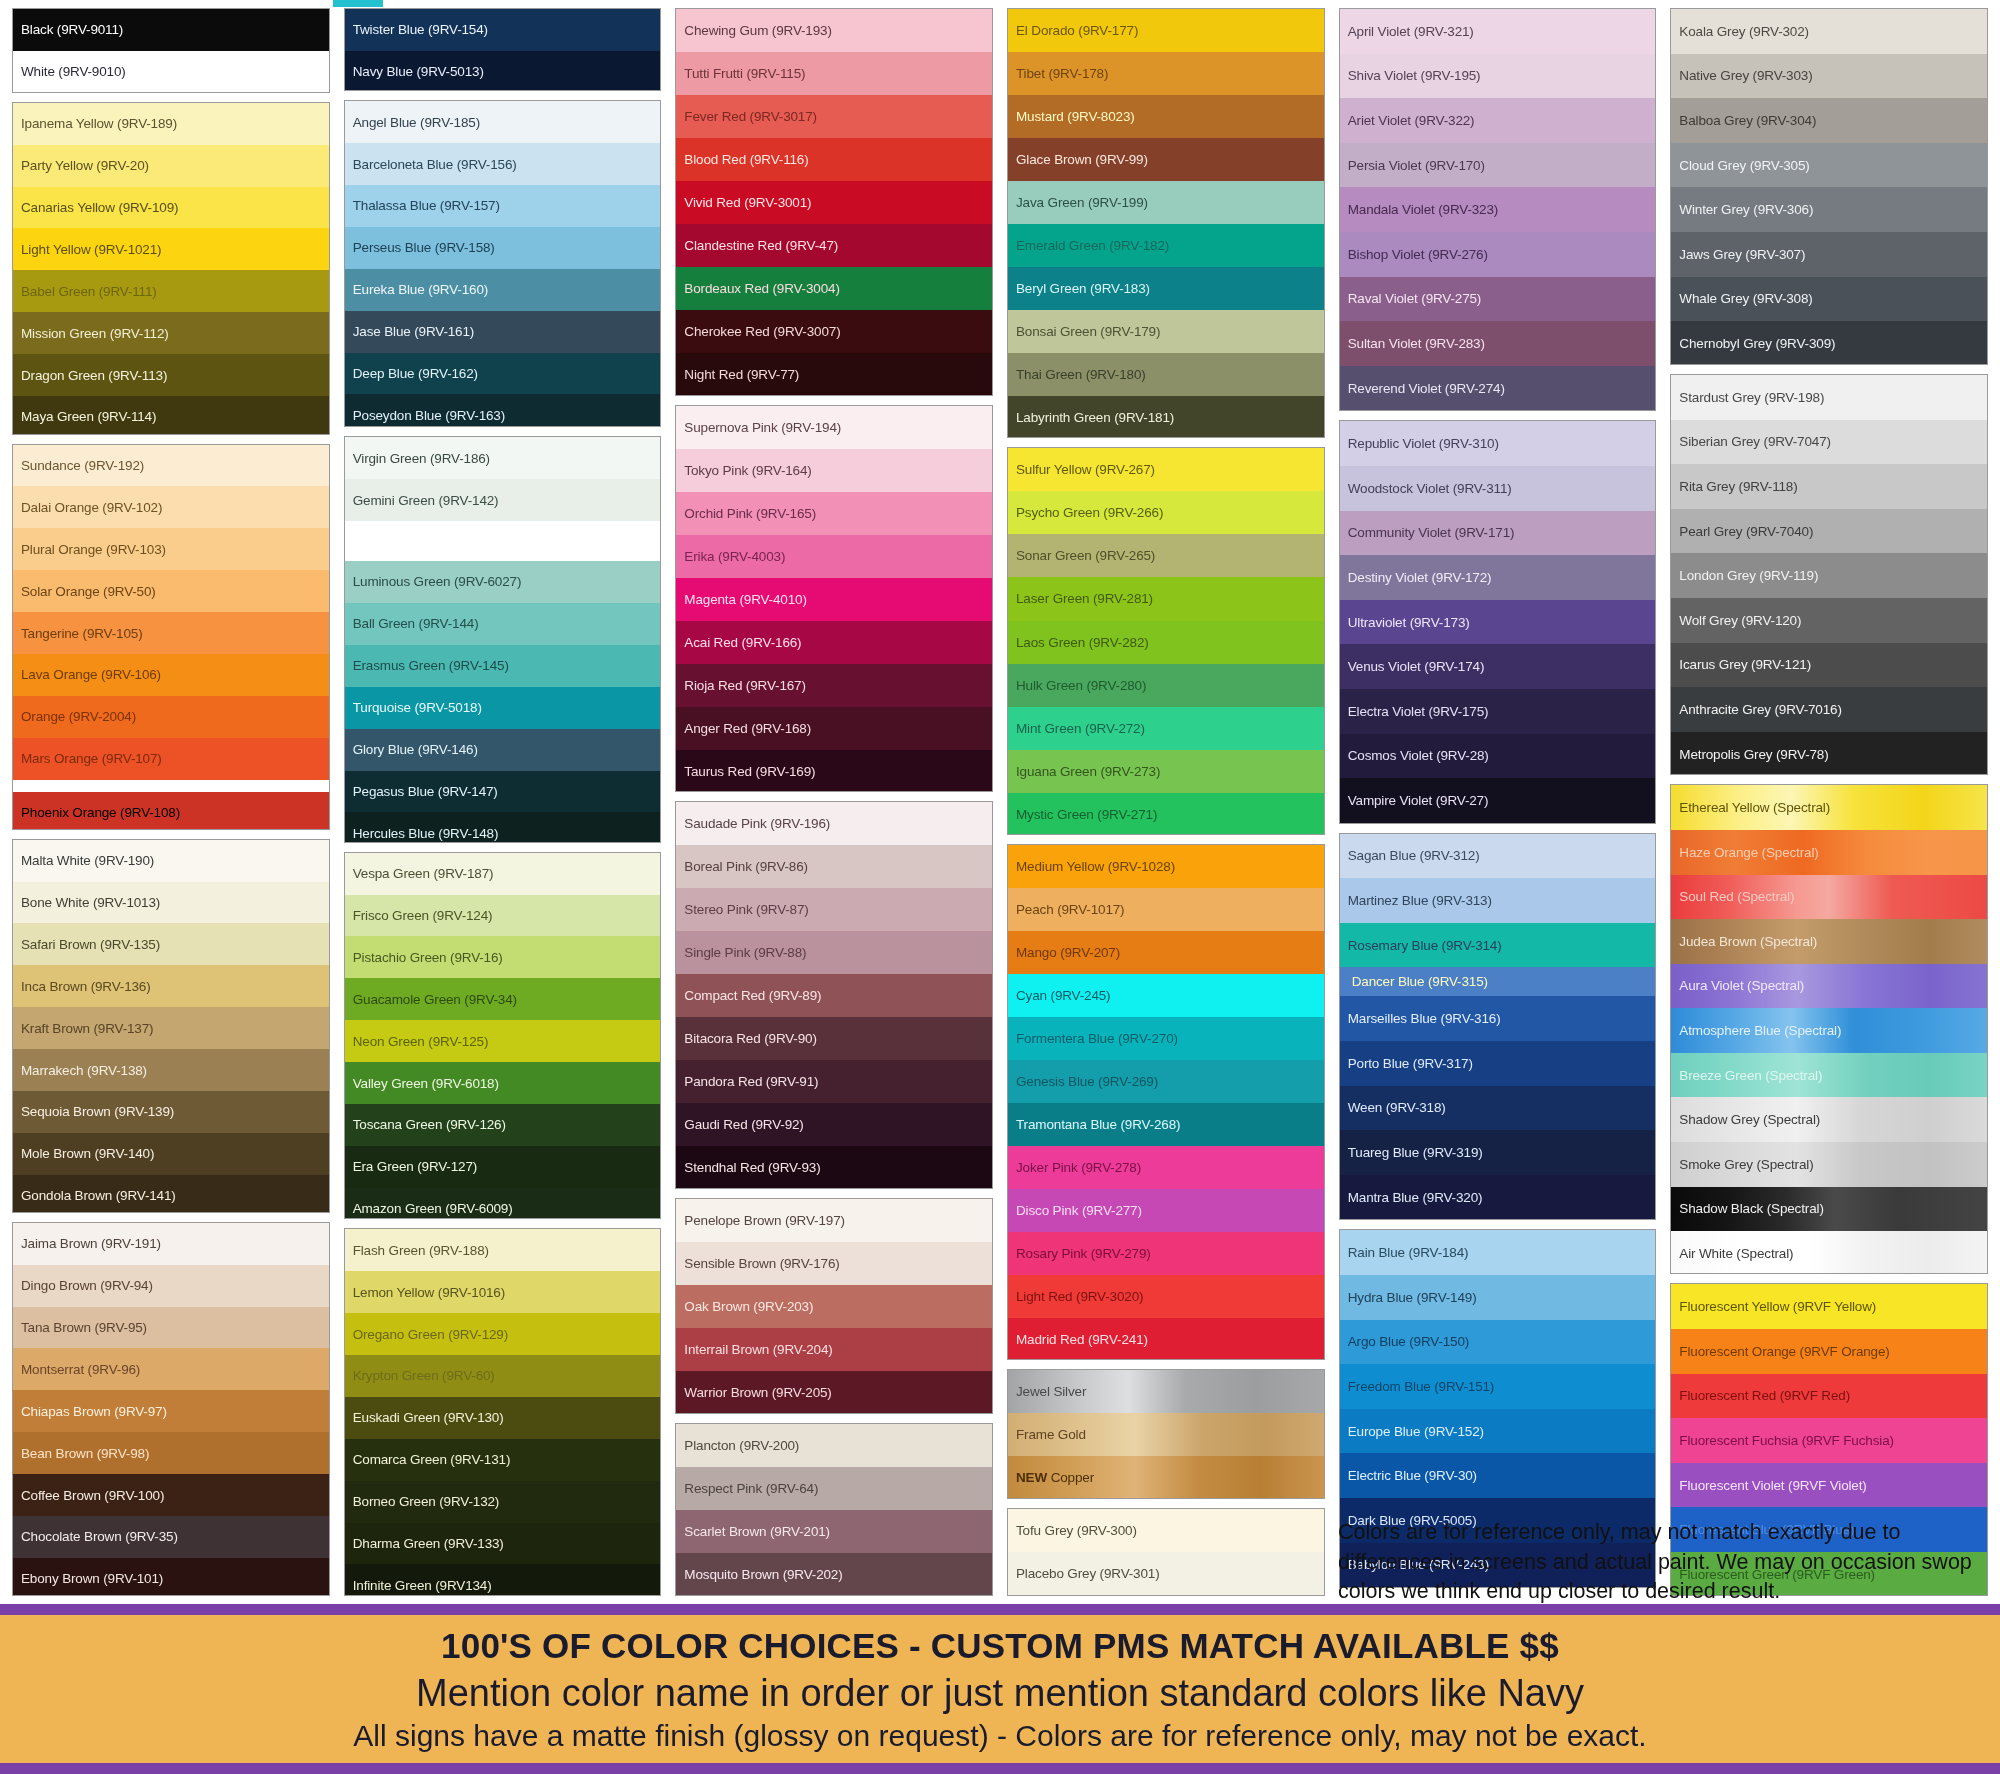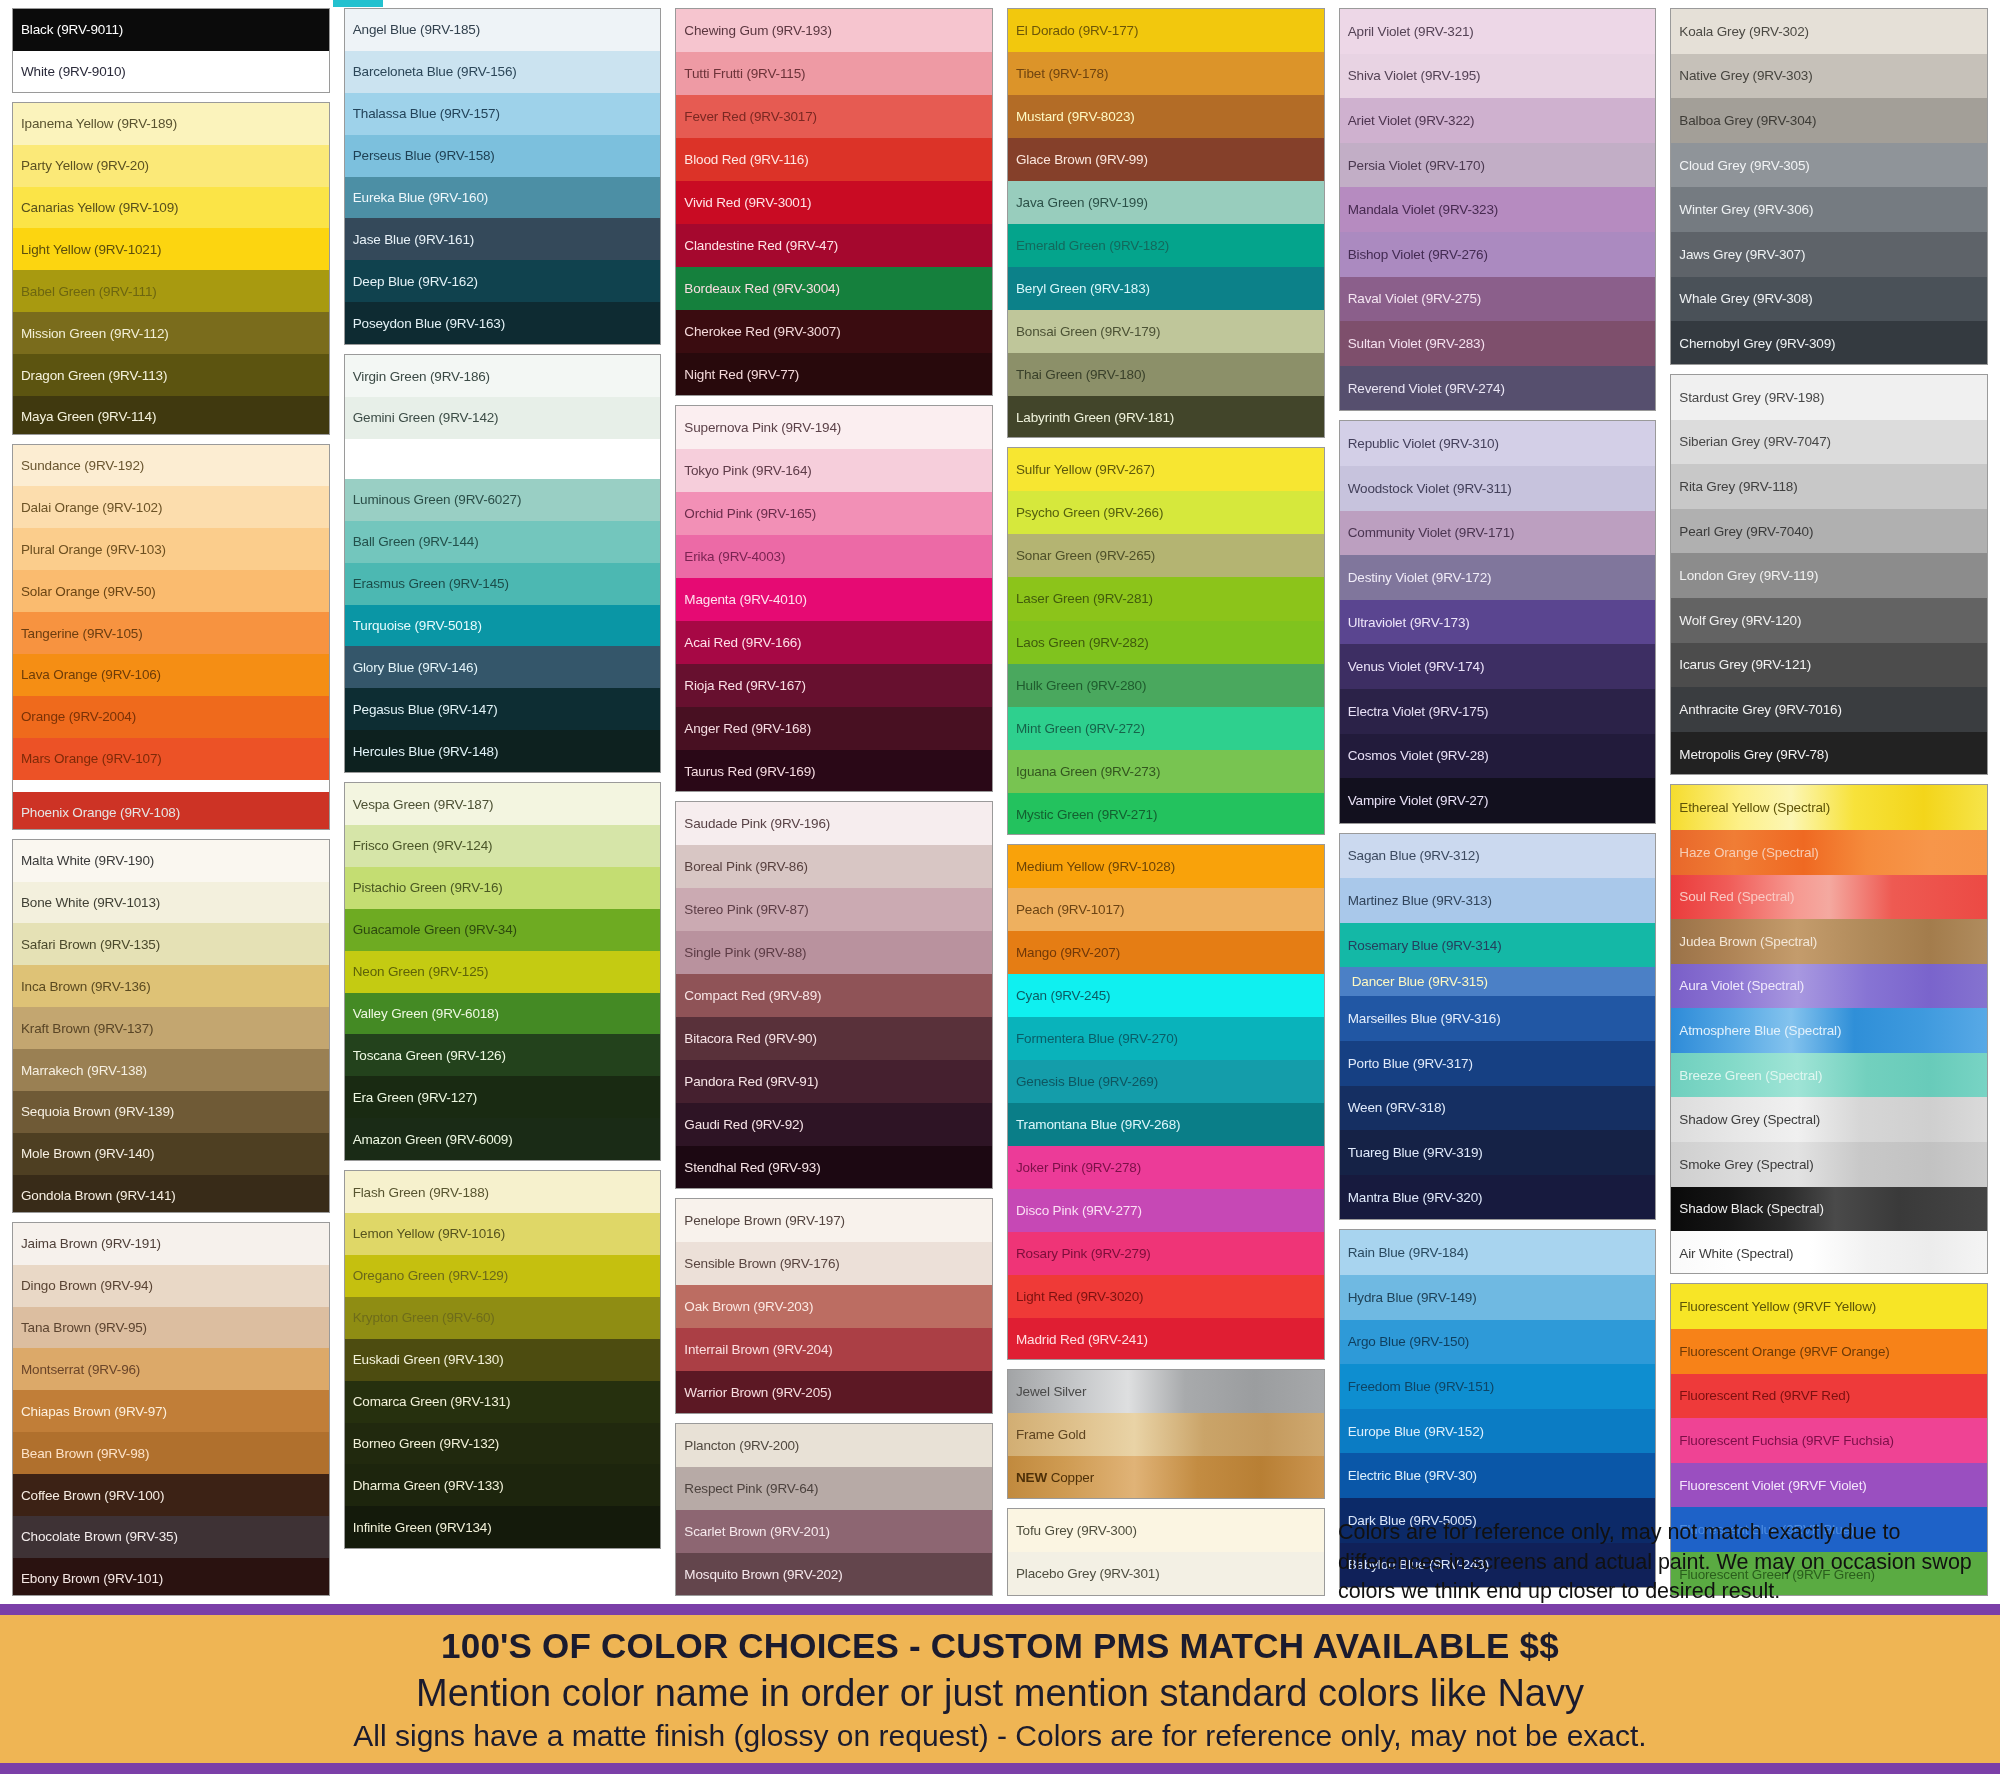--- a/index.html
+++ b/index.html
@@ -151,21 +151,21 @@
           </div>
           <div class="swatch" style="background-color: rgb(245, 142, 20); color: rgb(110, 60, 8); height: 41.8919px;">
             <span>Lava Orange (9RV-106)</span>
           </div>
           <div class="swatch" style="background-color: rgb(239, 106, 28); color: rgb(122, 50, 6); height: 41.8919px;">
             <span>Orange (9RV-2004)</span>
           </div>
           <div class="swatch" style="background-color: rgb(236, 82, 38); color: rgb(126, 42, 8); height: 41.8919px;">
             <span>Mars Orange (9RV-107)</span>
           </div>
-          <div class="swatch" style="background-color: rgb(205, 51, 37); color: #e5e5e5; height: 41.8919px; margin-top: 12px;">
+          <div class="swatch" style="background-color: rgb(205, 51, 37); color: #000000; height: 41.8919px; margin-top: 12px;">
             <span>Phoenix Orange (9RV-108)</span>
           </div>
         </div>
         <div class="group">
           <div class="swatch" style="background-color: rgb(250, 247, 240); color: rgb(58, 58, 58); height: 41.8919px;">
             <span>Malta White (9RV-190)</span>
           </div>
           <div class="swatch" style="background-color: rgb(243, 240, 221); color: rgb(63, 63, 52); height: 41.8919px;">
             <span>Bone White (9RV-1013)</span>
           </div>
@@ -215,20 +215,28 @@
           </div>
           <div class="swatch" style="background-color: rgb(62, 50, 53); color: rgb(243, 236, 236); height: 41.8919px;">
             <span>Chocolate Brown (9RV-35)</span>
           </div>
           <div class="swatch" style="background-color: rgb(42, 18, 16); color: rgb(243, 230, 226); height: 41.8919px;">
             <span>Ebony Brown (9RV-101)</span>
           </div>
         </div>
       </div>
       <div class="color-column">
+        <div class="group">
+          <div class="swatch" style="background-color: rgb(18, 50, 88); color: rgb(234, 242, 251); height: 41.8919px;">
+            <span>Twister Blue (9RV-154)</span>
+          </div>
+          <div class="swatch" style="background-color: rgb(10, 24, 50); color: rgb(232, 238, 250); height: 41.8919px;">
+            <span>Navy Blue (9RV-5013)</span>
+          </div>
+        </div>
         <div class="group">
           <div class="swatch" style="background-color: rgb(238, 243, 247); color: rgb(51, 66, 79); height: 41.8919px;">
             <span>Angel Blue (9RV-185)</span>
           </div>
           <div class="swatch" style="background-color: rgb(203, 227, 240); color: rgb(44, 71, 89); height: 41.8919px;">
             <span>Barceloneta Blue (9RV-156)</span>
           </div>
           <div class="swatch" style="background-color: rgb(158, 210, 234); color: rgb(35, 68, 90); height: 41.8919px;">
             <span>Thalassa Blue (9RV-157)</span>
           </div>

